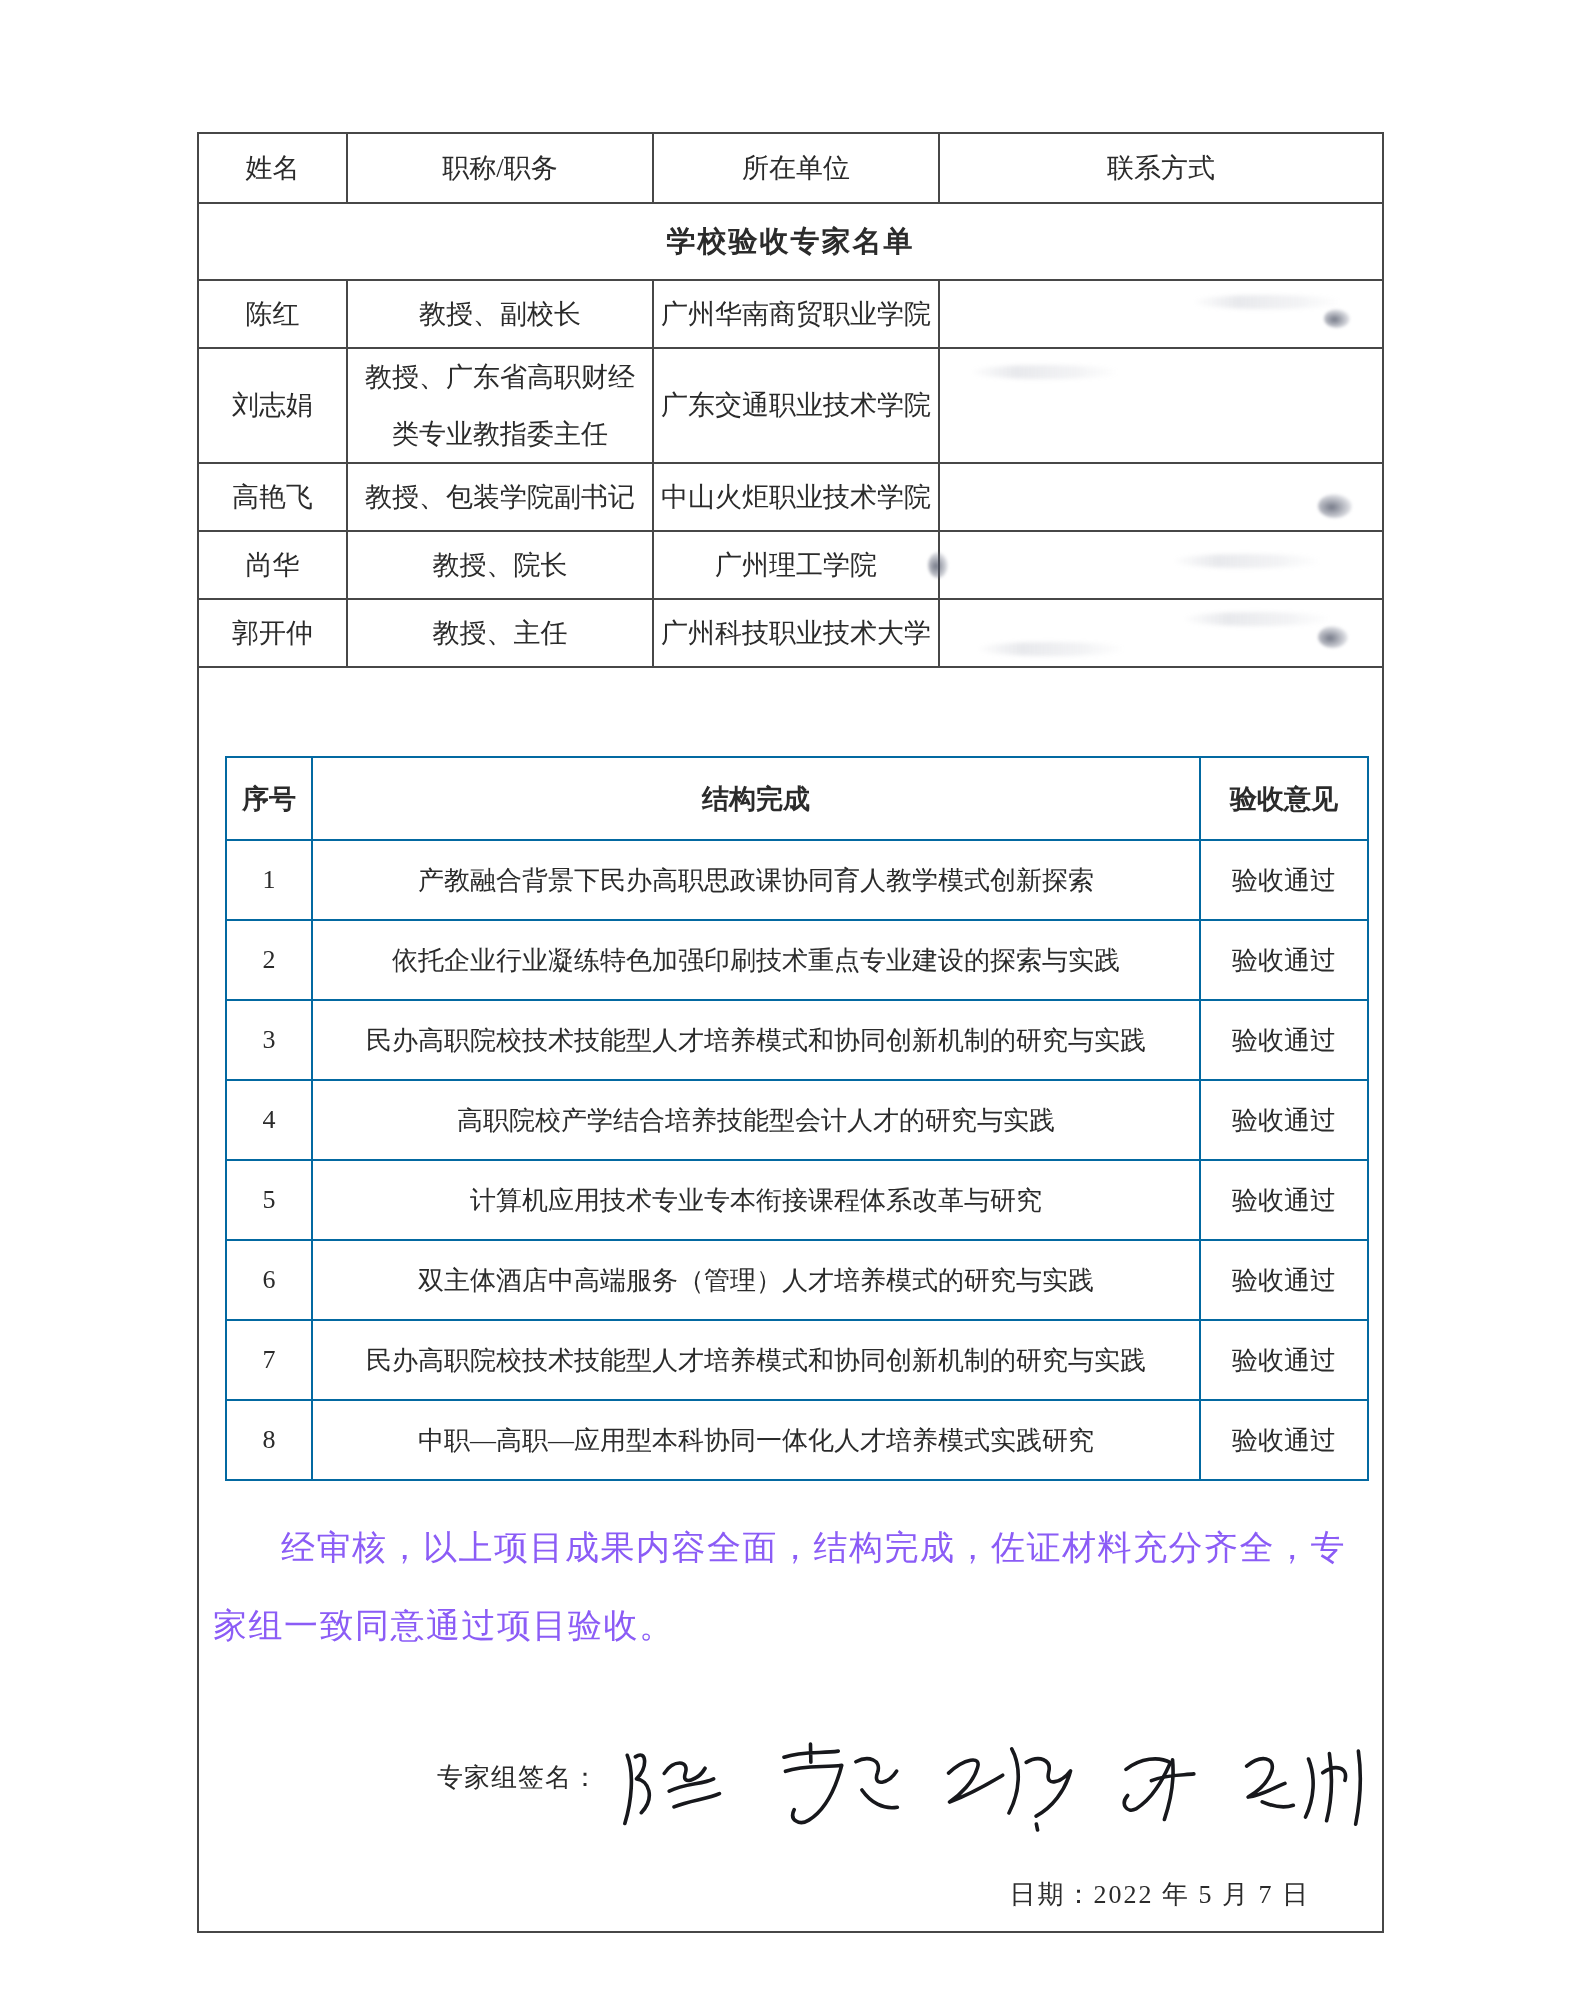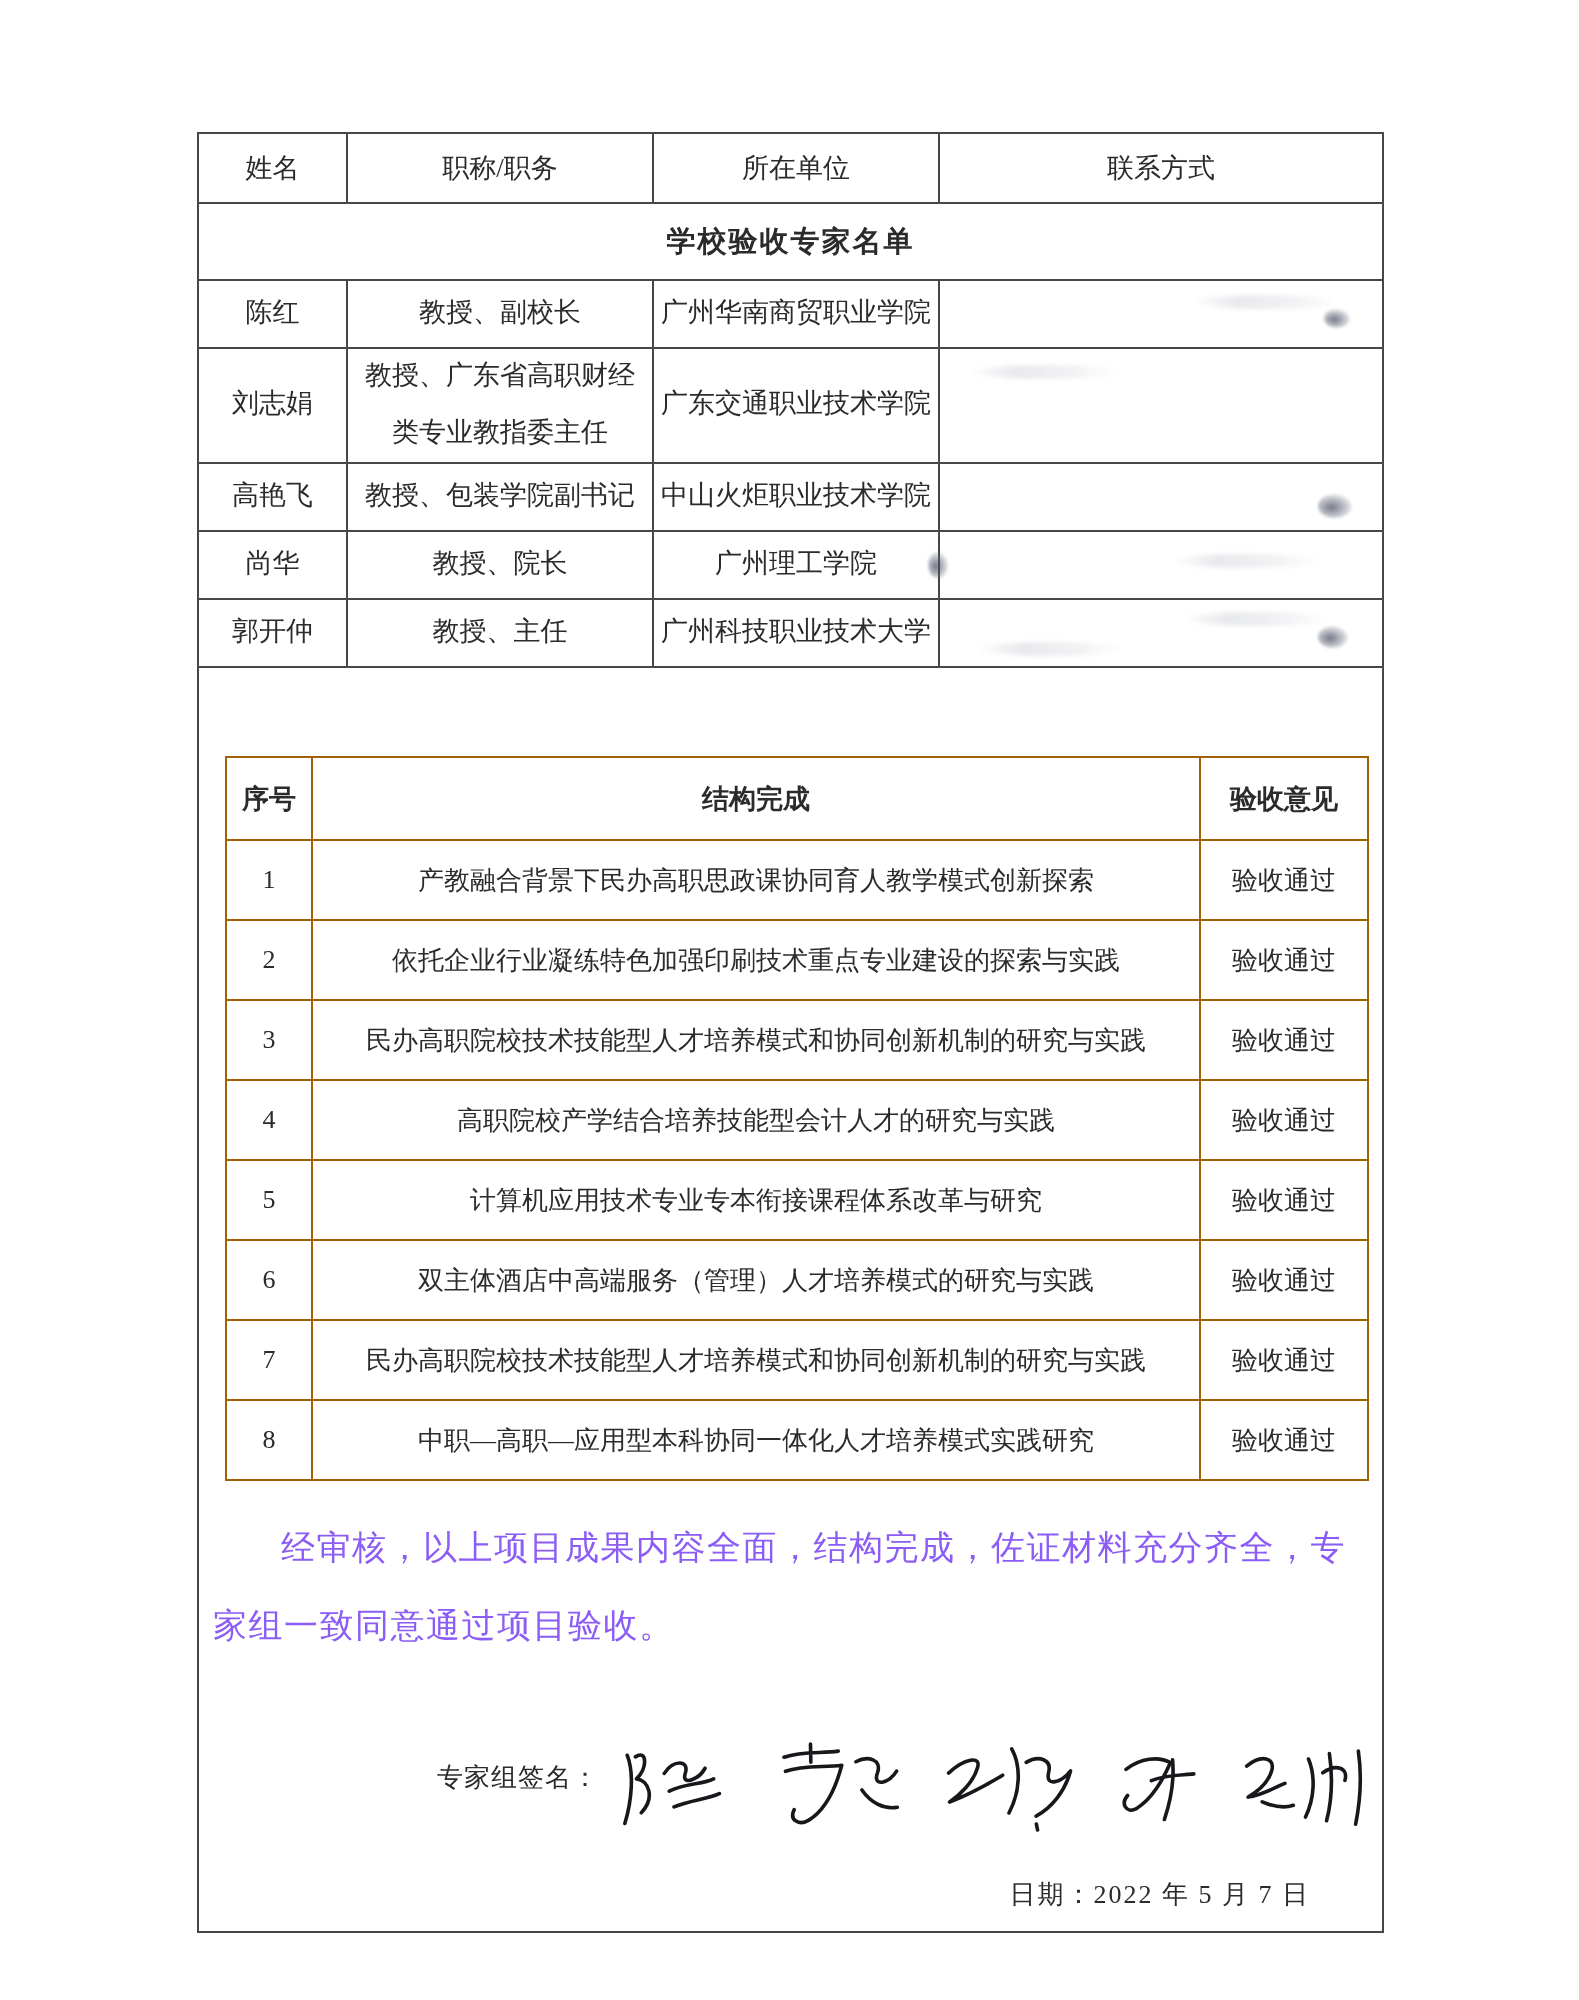--- a/index.html
+++ b/index.html
@@ -33,21 +33,21 @@
     padding:0 6px;
     position:relative;
   }
   td.title-cell{
     height:75px;
     font-size:29px;
     font-weight:bold;
     letter-spacing:2px;
   }
   td.col-header{height:68px;}
-  tr.expert-row td{height:66px;line-height:1.5;font-family:Liberation Mono, monospace;}
+  tr.expert-row td{height:66px;line-height:1.5;}
   tr.expert-row.tall td{height:103px;line-height:2.1;}
   td.section-cell{
     height:66px;
     font-size:29px;
     font-weight:bold;
     letter-spacing:2px;
   }
   td.opinion-cell{
     height:1263px;
     vertical-align:top;
@@ -69,21 +69,21 @@
     width:150px;height:14px;
     background:linear-gradient(90deg, rgba(150,155,170,0) 0%, rgba(150,155,170,.22) 30%, rgba(150,155,170,.12) 70%, rgba(150,155,170,0) 100%);
     filter:blur(2px);
   }
   
   .projects-table{
     margin:88px 0 0 26px;
     width:1142px;
   }
   .projects-table td{
-    border:2px solid #a16207;
+    border:2px solid #0369a1;
     text-align:center;
     vertical-align:middle;
     font-size:26px;
     color:#2b2b2b;
     padding:0 4px;
   }
   .projects-table td.ph{
     height:81px;
     font-weight:bold;
     font-size:27px;

